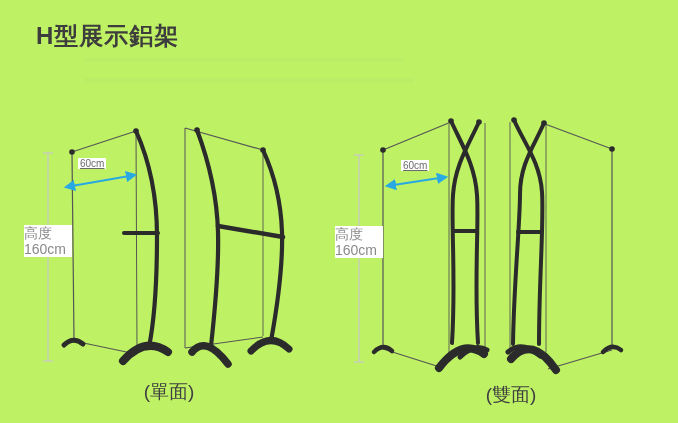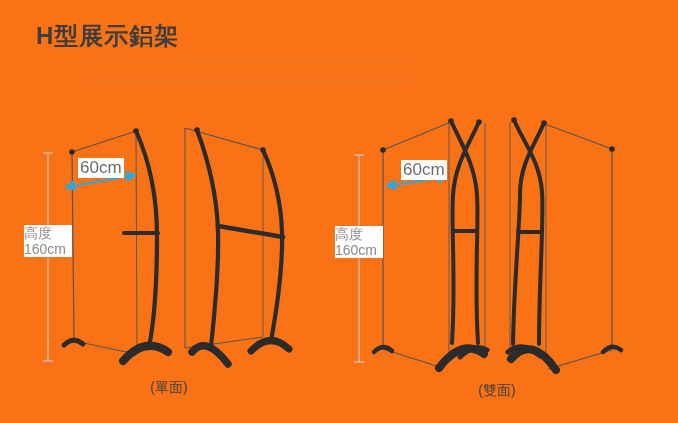--- a/index.html
+++ b/index.html
@@ -1,51 +1,51 @@
 <!DOCTYPE html>
 <html><head>
 <meta charset="utf-8">
 <style>
   html,body{margin:0;padding:0;background:#ffffff;}
   #stage{
     position:relative;
     width:678px;height:423px;
-    background:#f97316;
+    background:#bef264;
     overflow:hidden;
     font-family:"Liberation Sans", sans-serif;
   }
   #drawing{position:absolute;left:0;top:0;}
   .page-title{
     position:absolute;left:36px;top:20px;
     font-size:24px;font-weight:700;color:#3d3d3d;
     letter-spacing:1px;margin:0;
   }
   .wm{
     position:absolute;height:5px;background:#9a9a9a;opacity:0.05;border-radius:2px;
   }
   .dim-width{
     position:absolute;
-    font-size:17px;color:#6b6b6b;
-    background:#ffffff;padding:0 2px;
+    font-size:10px;color:#6b6b6b;
+    background:#ffffff;padding:0 2px;text-decoration:underline;
   }
   .dim-height{
     position:absolute;width:48px;
     text-align:left;font-size:14px;line-height:16px;
     color:#8a8a8a;background:#ffffff;
   }
   .caption{
     position:absolute;width:70px;
-    text-align:center;font-size:14px;color:#3f3f3f;
+    text-align:center;font-size:19px;color:#3f3f3f;
   }
   .w60-left{left:78px;top:158px;}
   .w60-right{left:401px;top:160px;}
   .h160-left{left:24px;top:225px;}
   .h160-right{left:335px;top:226px;}
   .cap-left{left:134px;top:379px;}
-  .cap-right{left:462px;top:382px;}
+  .cap-right{left:476px;top:382px;}
 </style>
 </head>
 <body>
 
 <div id="stage">
 
   <h1 class="page-title">H型展示鋁架</h1>
 
   <div class="wm" style="left:84px;top:57px;width:320px;"></div>
   <div class="wm" style="left:84px;top:78px;width:330px;"></div>

